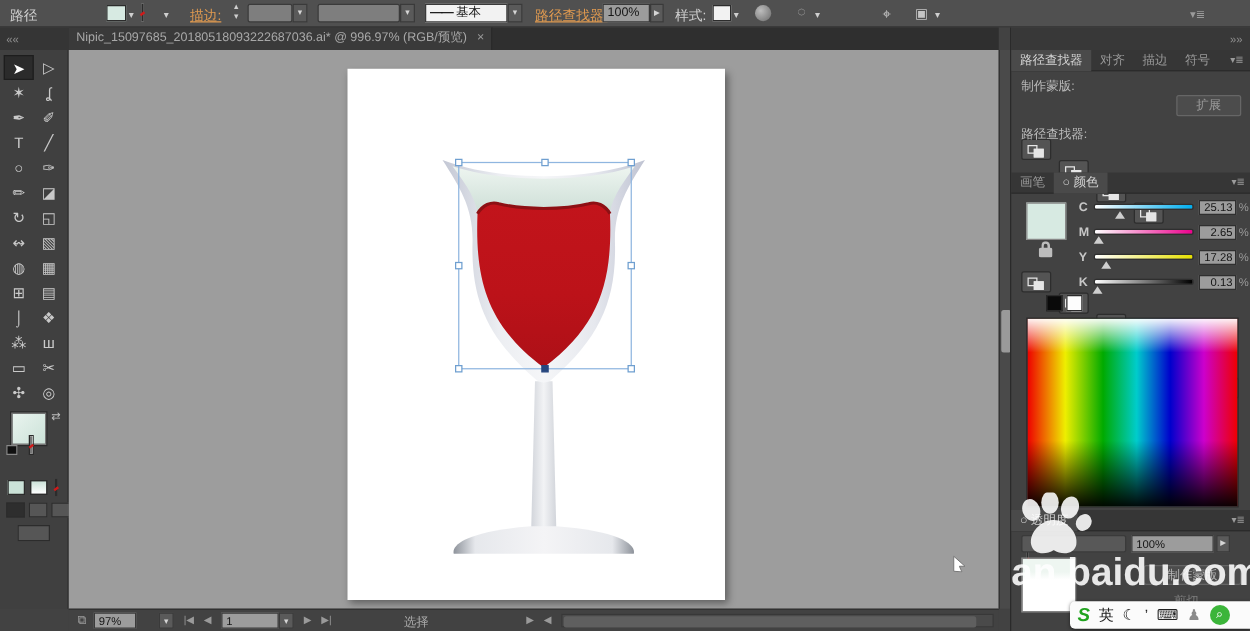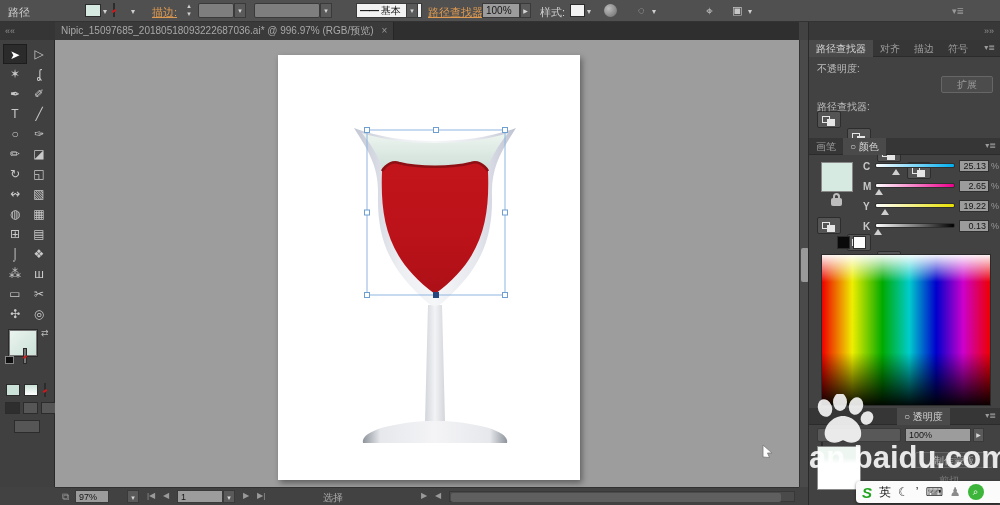--- a/index.html
+++ b/index.html
@@ -98,21 +98,21 @@
     <span class="abs swatch" style="left:85px; top:4px; width:16px; height:13px; background:#d7eae2;"></span>
     <span class="abs dd-arrow" style="left:103px; top:7px;">▾</span>
     <span class="abs swatch none-swatch" style="left:113px; top:4px; width:16px; height:13px;"></span>
     <span class="abs dd-arrow" style="left:131px; top:7px;">▾</span>
     <span class="abs cb-orange" style="left:152px; top:5px;">描边:</span>
     <span class="abs" style="left:184px; top:2px; font-size:7px; color:#cfcfcf; line-height:8px; width:10px; text-align:center;">▴<br>▾</span>
     <span class="abs gray-dd" style="left:198px; top:3px; width:36px; height:15px;"></span>
     <span class="abs dd-btn" style="left:234px; top:3px; width:12px; height:15px;">▾</span>
     <span class="abs gray-dd" style="left:254px; top:3px; width:66px; height:15px;"></span>
     <span class="abs dd-btn" style="left:320px; top:3px; width:12px; height:15px;">▾</span>
-    <span class="abs field" style="left:356px; top:3px; width:66px; height:15px; background:#f2f2f2; line-height:11px;"><b style="letter-spacing:-1px;">——</b>&nbsp;<span>基本</span></span>
+    <span class="abs field" style="left:340px; top:3px; width:66px; height:15px; background:#f2f2f2; line-height:11px;"><b style="letter-spacing:-1px;">——</b>&nbsp;<span>基本</span></span>
     <span class="abs dd-btn" style="left:406px; top:3px; width:12px; height:15px;">▾</span>
     <span class="abs cb-orange" style="left:428px; top:5px;">路径查找器:</span>
     <span class="abs field" style="left:482px; top:3px; width:38px; height:15px;">100%</span>
     <span class="abs dd-btn" style="left:520px; top:3px; width:11px; height:15px; font-size:6px;">▶</span>
     <span class="abs cb-label" style="left:540px;">样式:</span>
     <span class="abs swatch" style="left:570px; top:4px; width:15px; height:13px; background:#f2f2f2;"></span>
     <span class="abs dd-arrow" style="left:587px; top:7px;">▾</span>
     <span class="abs" style="left:604px; top:4px; width:13px; height:13px; border-radius:50%; background:radial-gradient(circle at 35% 35%, #bdbdbd, #6a6a6a);"></span>
     <span class="abs" style="left:638px; top:4px; color:#c5c5c5; font-size:11px;">◌</span>
     <span class="abs dd-arrow" style="left:652px; top:7px;">▾</span>
@@ -255,21 +255,21 @@
     <div class="dock-head"><span>»»</span></div>
 
     
     <div class="panel-tabs">
       <span class="ptab active">路径查找器</span>
       <span class="ptab">对齐</span>
       <span class="ptab">描边</span>
       <span class="ptab">符号</span>
       <span class="pmenu">▾≣</span>
     </div>
-    <span class="abs sec-label" style="left:8px; top:40px;">不透明度:</span>
+    <span class="abs sec-label" style="left:8px; top:40px;">制作蒙版:</span>
     <div class="abs pf-btn" style="left:8px;  top:54px;">
         <i class="pf-a"></i>
         <i class="pf-b"></i>
       </div>
     <div class="abs pf-btn" style="left:38px; top:54px;">
         <i class="pf-a"></i>
         <i class="pf-b"></i>
       </div>
     <div class="abs pf-btn" style="left:68px; top:54px;">
         <i class="pf-a"></i>
@@ -328,39 +328,39 @@
     <div class="abs slider-track" style="left: 66px; top: 161px; width: 80px; background: linear-gradient(to right, rgb(255, 255, 255), rgb(236, 0, 140));">
         <span class="slider-thumb" style="left: 4%;"></span>
       </div>
     <span class="abs val-box" style="left:150px; top:158px; width:30px;">2.65</span>
     <span class="abs" style="left:182px; top:159px; color:#9a9a9a; font-size:9px;">%</span>
 
     <span class="abs ch-label" style="left:54px; top:179px;">Y</span>
     <div class="abs slider-track" style="left: 66px; top: 181px; width: 80px; background: linear-gradient(to right, rgb(255, 255, 255), rgb(230, 224, 0));">
         <span class="slider-thumb" style="left: 12%;"></span>
       </div>
-    <span class="abs val-box" style="left:150px; top:178px; width:30px;">19.22</span>
+    <span class="abs val-box" style="left:150px; top:178px; width:30px;">17.28</span>
     <span class="abs" style="left:182px; top:179px; color:#9a9a9a; font-size:9px;">%</span>
 
     <span class="abs ch-label" style="left:54px; top:199px;">K</span>
     <div class="abs slider-track" style="left: 66px; top: 201px; width: 80px; background: linear-gradient(to right, rgb(255, 255, 255), rgb(0, 0, 0));">
         <span class="slider-thumb" style="left: 2%;"></span>
       </div>
     <span class="abs val-box" style="left:150px; top:198px; width:30px;">0.13</span>
     <span class="abs" style="left:182px; top:199px; color:#9a9a9a; font-size:9px;">%</span>
 
     <span class="abs swatch none-swatch" style="left:12px; top:214px; width:13px; height:13px;"></span>
     <span class="abs swatch" style="left:28px; top:214px; width:13px; height:13px; background:#0a0a0a;"></span>
     <span class="abs swatch" style="left:44px; top:214px; width:13px; height:13px; background:#fdfdfd;"></span>
 
     <div class="abs spectrum" style="left:12px; top:232px; width:170px; height:152px;"></div>
 
     
     <div class="abs panel-tabs" style="left:0; top:386px; width:192px;">
-      <span class="ptab active" style="margin-left:88px;">○ <span>透明度</span></span>
+      <span class="ptab active" style="">○ <span>透明度</span></span>
       <span class="pmenu">▾≣</span>
     </div>
     <span class="abs gray-dd" style="left:8px; top:406px; width:84px; height:14px; background:#585858;"></span>
     <span class="abs field" style="left:96px; top:406px; width:66px; height:14px; font-size:9px;">100%</span>
     <span class="abs dd-btn" style="left:164px; top:406px; width:11px; height:14px; font-size:6px; line-height:13px;">▶</span>
     <span class="abs" style="left:8px; top:424px; width:44px; height:44px; background:linear-gradient(#eef6f1 25%, #ffffff 40%); border:1px solid #8a8a8a;"></span>
     <span class="abs btn" style="left:106px; top:430px; width:78px; height:16px; line-height:15px; color:#b5b5b5;">制作蒙版</span>
     <span class="abs" style="left:130px; top:452px; color:#7d7d7d; font-size:10px;">剪切</span>
 
     

